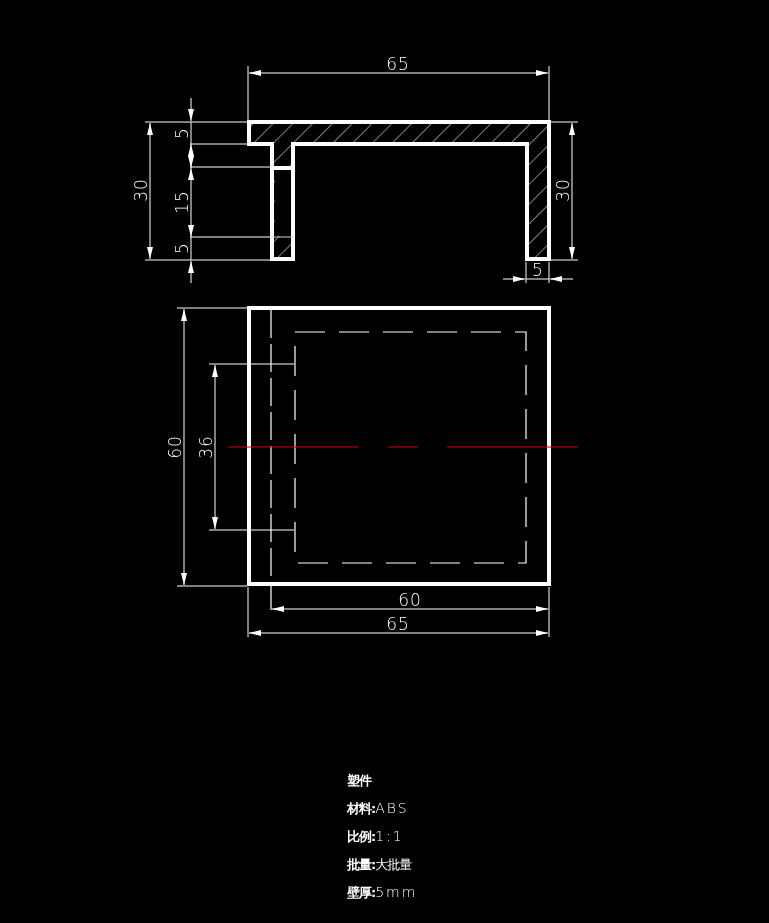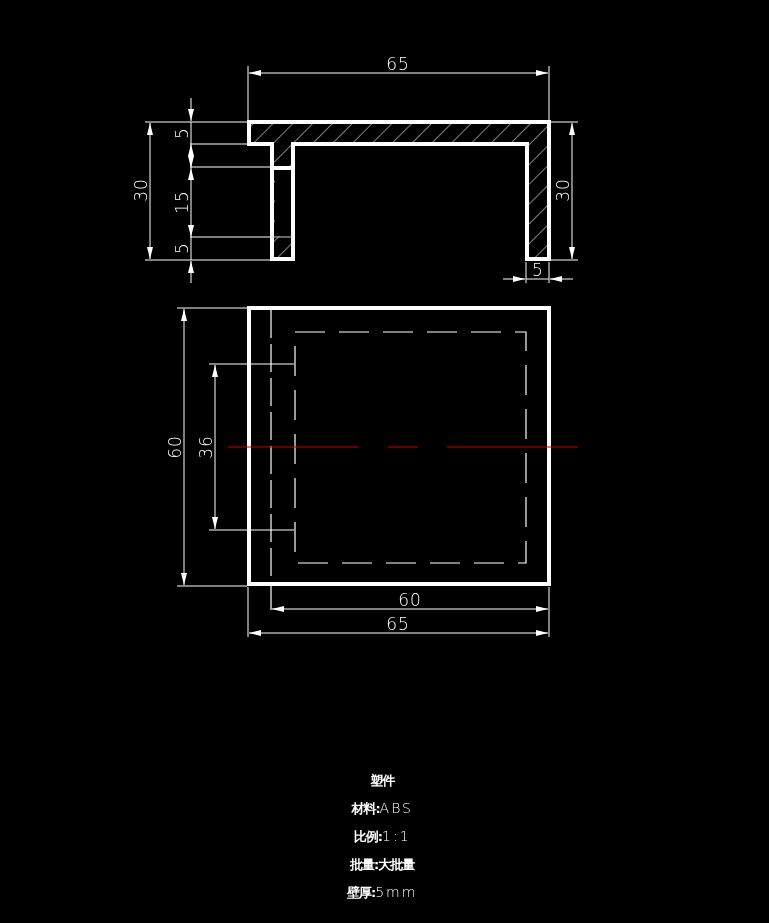--- a/index.html
+++ b/index.html
@@ -1,23 +1,23 @@
 <!DOCTYPE html>
 <html><head>
   <meta charset="utf-8">
   <style>
     html, body { margin: 0; padding: 0; background: #000000; }
     body { width: 769px; height: 923px; overflow: hidden; position: relative; font-family: "DejaVu Sans", sans-serif; }
     #canvas { position: absolute; left: 0; top: 0; width: 769px; height: 923px; }
     .dimtxt { font-family: "DejaVu Sans", sans-serif; font-size: 17px; fill: #ffffff; font-weight: 200; letter-spacing: 1px; }
     .notes { position: absolute; left: 347px; top: 766px; color: #ffffff; }
-    .note-line { height: 28px; line-height: 28px; white-space: nowrap; text-align: center; }
+    .note-line { height: 28px; line-height: 28px; white-space: nowrap; }
     .note-label { font-family: "DejaVu Sans", sans-serif; font-size: 13px; font-weight: bold; letter-spacing: -1px; }
     .note-value { font-family: "DejaVu Sans", sans-serif; font-size: 14px; font-weight: 200; letter-spacing: 2px; }
-    .note-value.cjk { font-size: 13px; font-weight: bold; letter-spacing: -1px; }
+    .note-value.cjk { font-size: 13px; font-weight: normal; letter-spacing: -1px; }
   </style>
 </head>
 <body>
 
 <svg id="canvas" width="769" height="923" viewBox="0 0 769 923" xmlns="http://www.w3.org/2000/svg">
   <defs>
     <pattern id="hatch" patternUnits="userSpaceOnUse" width="14" height="14" patternTransform="rotate(45)">
       <line x1="0" y1="0" x2="0" y2="14" stroke="#ffffff" stroke-width="1"></line>
     </pattern>
     <marker id="arr" viewBox="0 0 12 6" refX="12" refY="3" markerWidth="12" markerHeight="6" orient="auto-start-reverse" markerUnits="userSpaceOnUse">

